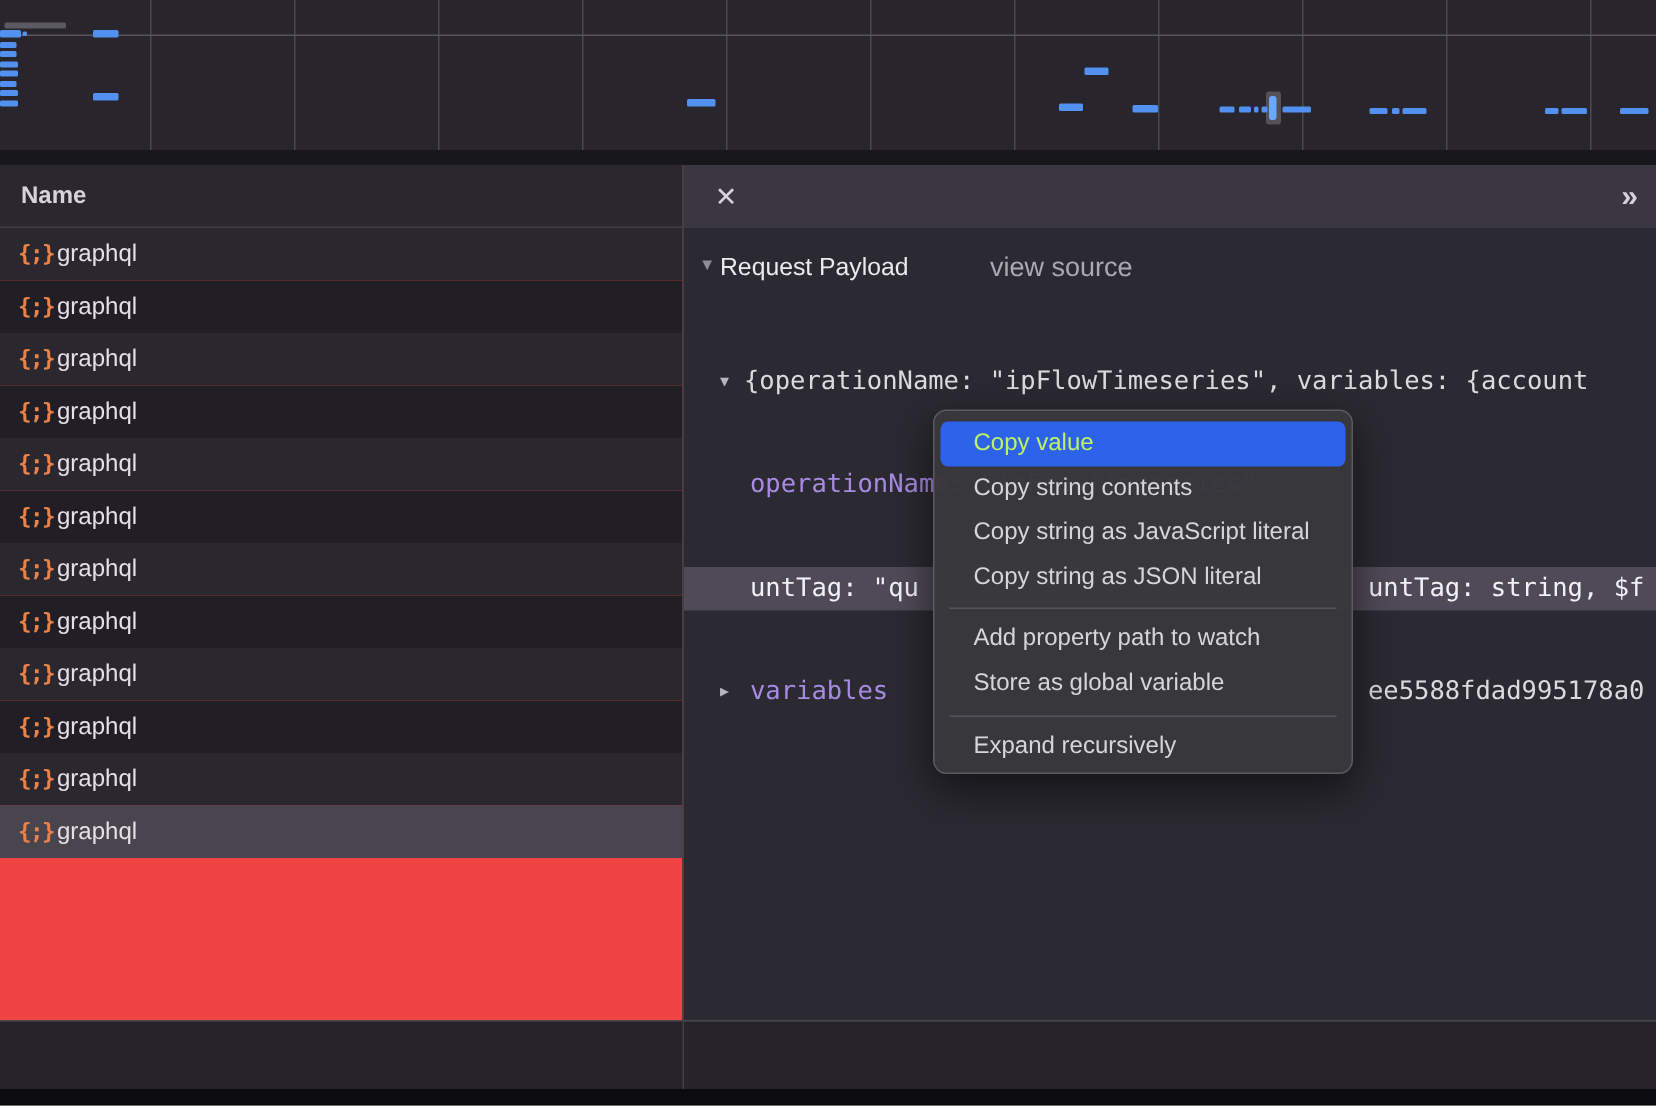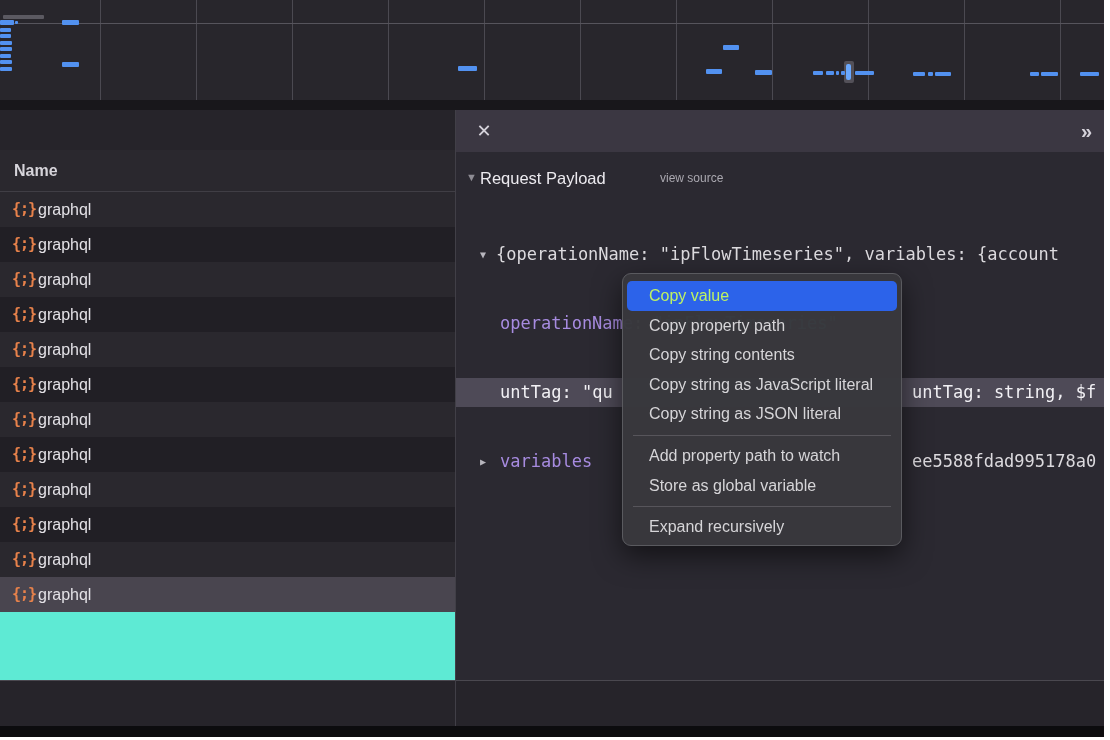--- a/index.html
+++ b/index.html
@@ -25,21 +25,21 @@
   .ov-bar.gray{background:#5b5961;}
   .ov-bar.bright{background:var(--bar-blue-bright);border-radius:2px;}
   .ov-indicator{position:absolute;background:rgba(135,133,141,.45);border-radius:2px;}
   .ov-strip{position:absolute;left:0;top:100px;width:1104px;height:10px;background:#18171b;}
 
   
   .main{position:absolute;left:0;top:110px;width:1104px;height:570px;}
   .v-divider{position:absolute;left:455px;top:110px;width:1px;height:616px;background:#413f47;z-index:3;}
 
   
-  .left-panel{position:absolute;left:0;top:0;width:455px;height:570px;background:#5eead4;overflow:hidden;margin-top:40px;}
+  .left-panel{position:absolute;left:0;top:0;width:455px;height:570px;background:#ef4444;overflow:hidden;}
   .table-header{position:absolute;left:0;top:0;width:455px;height:42px;background:#2a282e;
     border-bottom:1px solid #403e45;color:#d6d4da;font-size:16px;line-height:42px;padding-left:14px;font-weight:bold;}
   .req-rows{position:absolute;left:0;top:42px;width:455px;}
   .req-row{position:relative;width:455px;height:35px;line-height:35px;font-size:16px;color:#e3e1e6;}
   .req-row:nth-child(odd){background:#2a282e;}
   .req-row:nth-child(even){background:#211f25;}
   .req-row.selected{background:#49454f;}
   .req-icon{position:absolute;left:12px;top:0;color:var(--icon-orange);
     font-family:"DejaVu Sans Mono",monospace;font-size:15px;font-weight:bold;letter-spacing:-1px;}
   .req-label{position:absolute;left:38px;top:0;}
@@ -50,21 +50,21 @@
   .tab-close{width:20px;margin-left:18px;margin-right:14px;color:#d5d2da;font-size:18px;text-align:center;cursor:default;}
   .tab{position:relative;height:42px;line-height:42px;padding:0 7px;margin-left:26px;font-size:16px;color:#d0cdd6;}
   .tab.active{color:var(--tab-active);}
   .tab.active::after{content:"";position:absolute;left:-4px;right:-4px;bottom:1px;height:3px;border-radius:2px;background:var(--tab-underline);}
   .tab-overflow{margin-left:auto;margin-right:14px;color:#d5d2da;font-size:20px;font-weight:bold;letter-spacing:-2px;}
 
   .detail-content{position:absolute;left:0;top:42px;width:648px;height:528px;background:#2b2931;}
   .section-head{position:absolute;left:0;top:12px;width:648px;height:28px;}
   .section-tri{position:absolute;left:10px;top:7px;font-size:11px;color:#8e8c94;}
   .section-title{position:absolute;left:24px;top:0;font-size:16.5px;font-weight:normal;color:#eceaef;line-height:28px;}
-  .view-source{position:absolute;left:204px;top:0;font-size:12px;color:#aaa8b0;line-height:28px;}
+  .view-source{position:absolute;left:204px;top:0;font-size:18px;color:#aaa8b0;line-height:28px;}
 
   .tree{position:absolute;left:0;top:48px;width:648px;font-family:"DejaVu Sans Mono","Liberation Mono",monospace;
     font-size:17px;color:#dcdade;white-space:pre;}
   .tline{position:relative;width:648px;height:29px;line-height:29px;overflow:hidden;}
   .tline .expander{position:absolute;left:24px;top:0;font-size:10px;color:#b8b6be;line-height:29px;}
   .tline .txt{position:absolute;left:40px;top:0;}
   .tline .txt2{position:absolute;left:44px;top:0;}
   .tline.selected{background:#4e4a57;color:#f2f1f5;}
   .key{color:var(--key-purple);}
   .str{color:var(--string-cyan);}
@@ -234,21 +234,20 @@
     </div>
 
     <div class="v-divider"></div>
     <div class="h-sep"></div>
     <div class="footer"></div>
     <div class="bottombar"></div>
   </div>
 
   <div class="context-menu" id="ctx-menu">
       <div class="menu-item highlighted">Copy value</div>
-      <div class="menu-item">Copy property path</div>
       <div class="menu-item">Copy string contents</div>
       <div class="menu-item">Copy string as JavaScript literal</div>
       <div class="menu-item">Copy string as JSON literal</div>
       <div class="menu-sep"></div>
       <div class="menu-item">Add property path to watch</div>
       <div class="menu-item">Store as global variable</div>
       <div class="menu-sep"></div>
       <div class="menu-item">Expand recursively</div>
     </div>
 </div>

